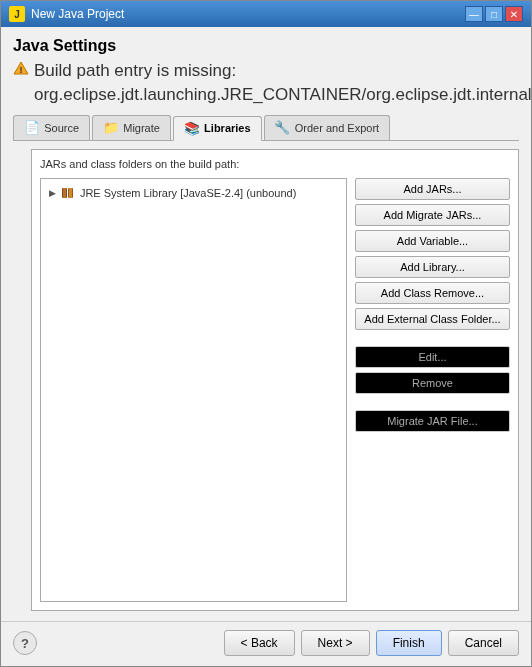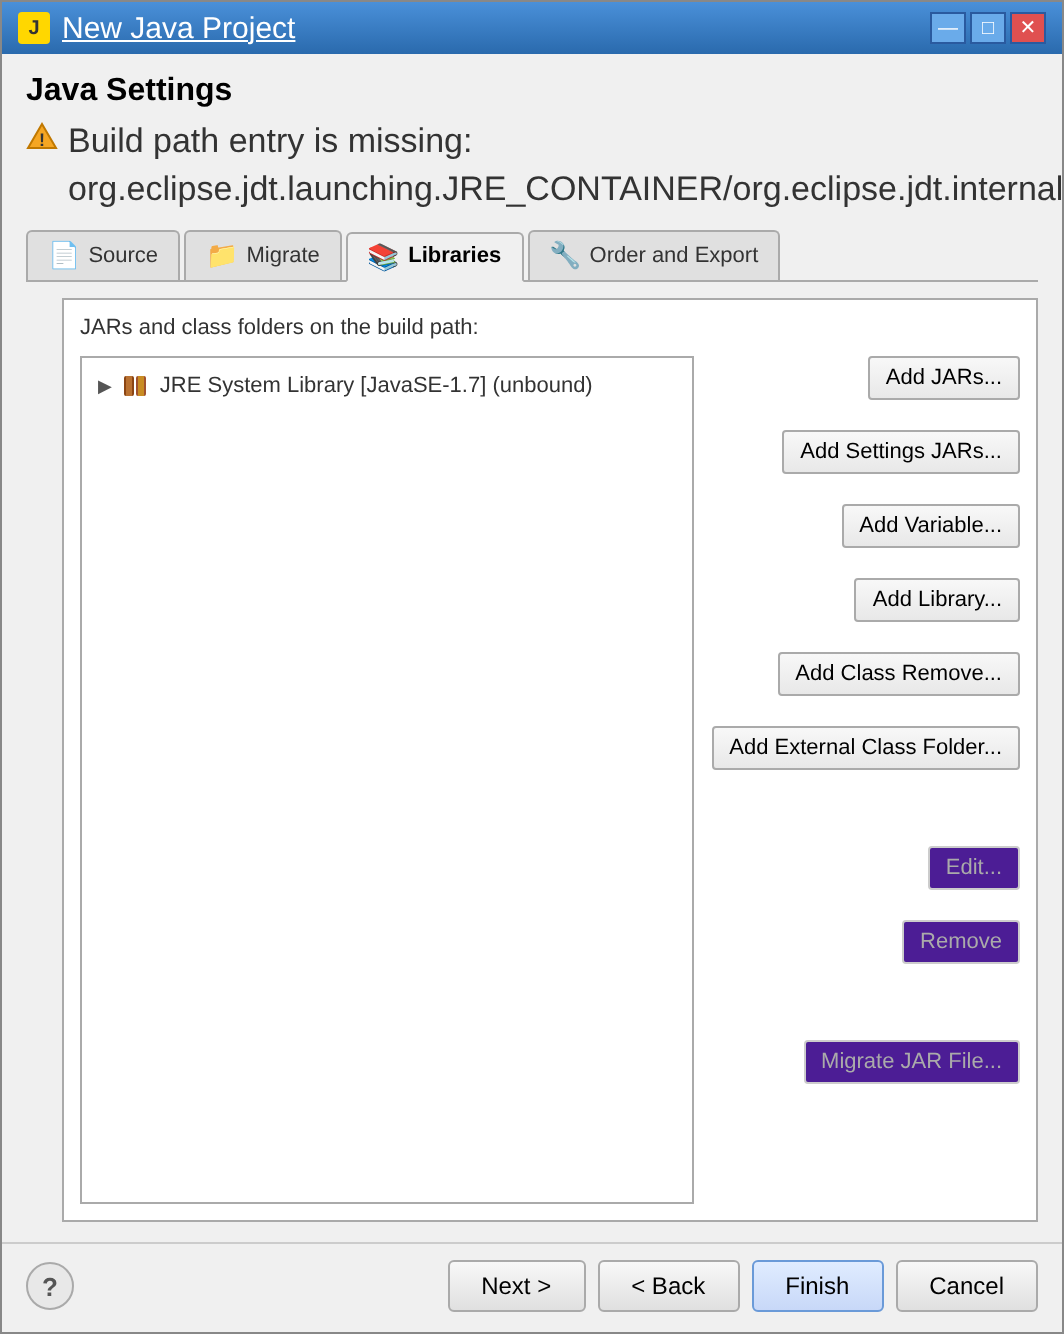--- a/index.html
+++ b/index.html
@@ -45,24 +45,23 @@
       border-radius: 2px;
       display: flex;
       align-items: center;
       justify-content: center;
       font-size: 10px;
       color: #333;
       font-weight: bold;
     }
 
     .title-bar-title {
-      font-size: 15px;
+      font-size: 12px;
       font-weight: normal;
       color: white;
-      text-decoration: underline;
     }
 
     .title-bar-controls {
       display: flex;
       gap: 2px;
     }
 
     .title-btn {
       width: 18px;
       height: 16px;
@@ -212,40 +211,39 @@
 
     .tree-arrow {
       font-size: 9px;
       color: #555;
       cursor: pointer;
     }
 
     .buttons-panel {
       display: flex;
       flex-direction: column;
-      gap: 15px;
+      gap: 4px;
       width: 155px;
       flex-shrink: 0;
-      align-items: flex-end;
     }
 
     .btn {
       padding: 4px 8px;
       border: 1px solid #aaa;
       background: linear-gradient(to bottom, #f8f8f8, #e8e8e8);
       color: #000;
       font-size: 11px;
       cursor: pointer;
       text-align: center;
       border-radius: 2px;
     }
 
     .btn:disabled, .btn.disabled {
       color: #aaa;
-      background: #4c1d95;
+      background: #000000;
       cursor: default;
       border-color: #ccc;
     }
 
     .btn-separator {
       height: 8px;
     }
 
     .footer {
       display: flex;
@@ -381,45 +379,45 @@
         <div class="tree-panel">
           <div class="tree-item">
             <span class="tree-arrow">▶</span>
             <svg width="16" height="16" viewBox="0 0 16 16">
 
               <rect x="2" y="3" width="5" height="10" rx="1" fill="#8b4513"></rect>
               <rect x="8" y="3" width="5" height="10" rx="1" fill="#a0522d"></rect>
               <rect x="3" y="3" width="3" height="10" fill="#cd853f" opacity="0.7"></rect>
               <rect x="9" y="3" width="3" height="10" fill="#daa520" opacity="0.7"></rect>
             </svg>
-            <span>JRE System Library [JavaSE-1.7] (unbound)</span>
+            <span>JRE System Library [JavaSE-2.4] (unbound)</span>
           </div>
         </div>
 
         <div class="buttons-panel">
           <button class="btn">Add JARs...</button>
-          <button class="btn">Add Settings JARs...</button>
+          <button class="btn">Add Migrate JARs...</button>
           <button class="btn">Add Variable...</button>
           <button class="btn">Add Library...</button>
           <button class="btn">Add Class Remove...</button>
           <button class="btn">Add External Class Folder...</button>
           <div class="btn-separator"></div>
           <button class="btn disabled" disabled="">Edit...</button>
           <button class="btn disabled" disabled="">Remove</button>
           <div class="btn-separator"></div>
           <button class="btn disabled" disabled="">Migrate JAR File...</button>
         </div>
       </div>
     </div>
   </div>
 
   <div class="footer">
     <div class="footer-left">
       <div class="help-btn">?</div>
     </div>
     <div class="footer-right">
+      <button class="nav-btn">&lt; Back</button>
       <button class="nav-btn">Next &gt;</button>
-      <button class="nav-btn">&lt; Back</button>
       <button class="finish-btn">Finish</button>
       <button class="nav-btn">Cancel</button>
     </div>
   </div>
 </div>
 
 </body></html>

